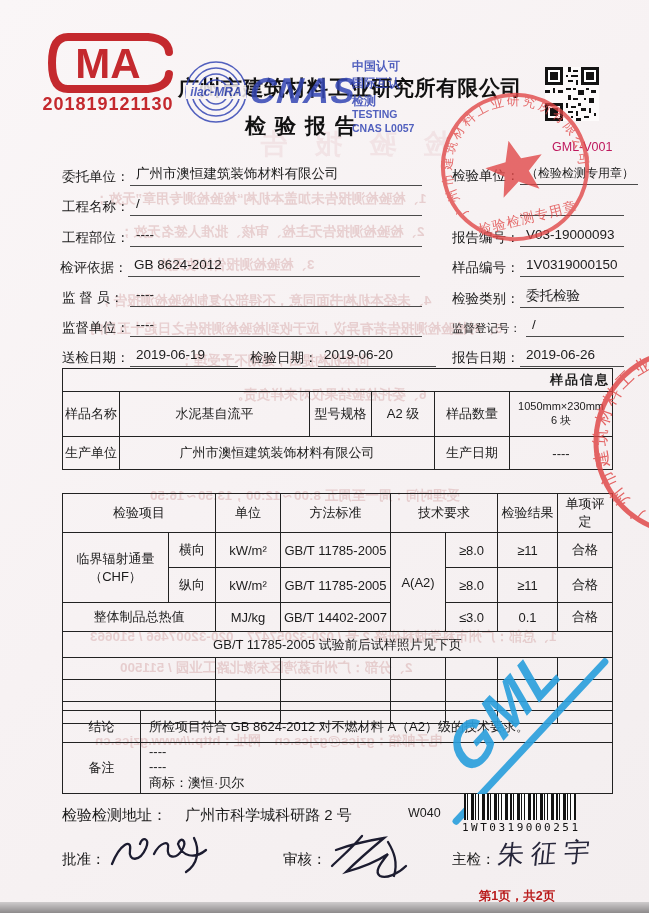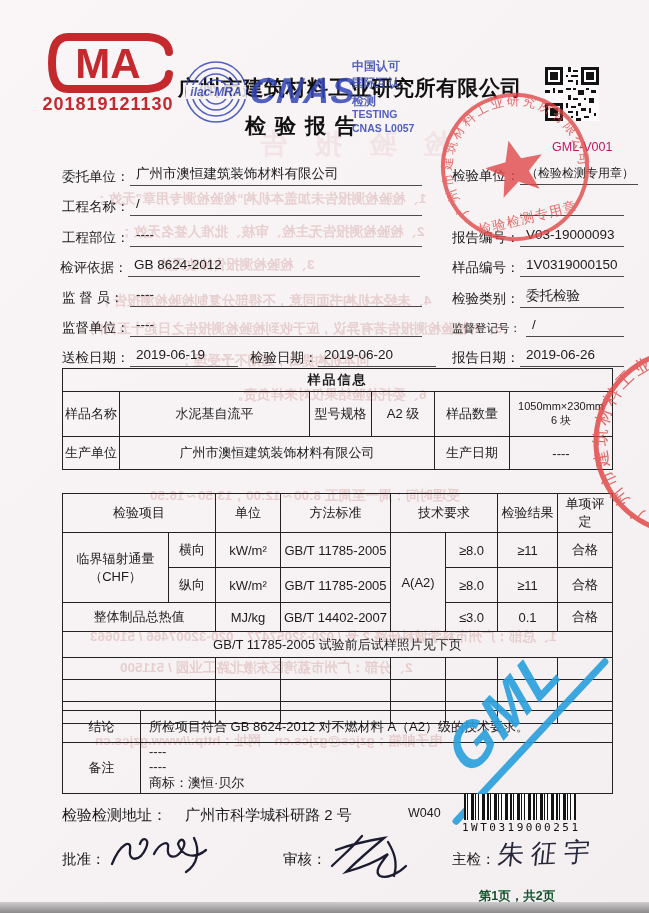--- a/index.html
+++ b/index.html
@@ -32,21 +32,21 @@
   #stamp2{left:588px;top:342px;transform:rotate(-28deg);opacity:.82;}
   
   .fld{position:absolute;display:flex;font-size:13.5px;z-index:2;align-items:flex-end;}
   .flbl{width:68px;flex:none;white-space:nowrap;}
   .fval{flex:1;border-bottom:1px solid #4a4a4a;padding:0 4px 2px 6px;min-height:17px;white-space:nowrap;}
   .flbl.small{font-size:11.5px;width:74px;padding-bottom:1px;}
   
   table{border-collapse:collapse;position:absolute;left:62px;width:550px;z-index:2;
         font-size:13px;table-layout:fixed;}
   td{border:1.5px solid #222;text-align:center;padding:1px 2px;overflow:hidden;}
-  .sec{font-weight:bold;letter-spacing:2px;}
+  .sec{font-weight:bold;letter-spacing:2px;text-align:right;}
   .small-cell{font-size:11px;line-height:1.25;}
   td.left{text-align:left;padding-left:8px;}
   
   #wm{left:428px;top:620px;width:210px;height:190px;z-index:3;pointer-events:none;}
   #wm .wm-text{position:absolute;left:6px;top:56px;font-size:60px;font-weight:bold;
       font-style:italic;letter-spacing:2px;color:rgba(43,160,220,.92);
       transform:rotate(-47deg) skewX(-6deg);}
   #wm .wm-bar{position:absolute;left:-10px;top:118px;width:225px;height:7px;border-radius:4px;
       background:rgba(43,160,220,.92);transform:rotate(-47deg);}
   
@@ -57,21 +57,21 @@
     background:repeating-linear-gradient(90deg,#131313 0 2px,#fdfdfd 2px 3px,#131313 3px 4px,
       #fdfdfd 4px 7px,#131313 7px 10px,#fdfdfd 10px 11px,#131313 11px 12px,#fdfdfd 12px 14px,
       #131313 14px 15px,#fdfdfd 15px 18px,#131313 18px 21px,#fdfdfd 21px 23px);}
   #barcode-num{left:462px;top:821px;width:118px;text-align:center;font-size:11px;
     font-family:"DejaVu Sans Mono",monospace;letter-spacing:2.5px;z-index:4;color:#111;}
   .sig-label{position:absolute;top:850px;font-size:14.5px;z-index:2;}
   .sig{position:absolute;z-index:2;}
   #chief-name{left:498px;top:836px;font-size:26px;letter-spacing:7px;color:#26263a;
     transform:rotate(-2deg) skewX(-8deg);z-index:2;font-weight:500;}
   #page-note{left:437px;top:888px;width:160px;text-align:center;font-size:12.5px;
-    font-weight:600;z-index:2;color:#14532d;}
+    font-weight:600;z-index:2;color:#b91c1c;}
   #scan-edge{left:0;right:0;bottom:0;height:11px;z-index:6;
     background:linear-gradient(#cfcccd,#8d8a8b);}
 </style>
 </head>
 <body>
 
 <div>
   <div class="bl bl-big" style="top:126px;left:250px">检 验 报 告</div>
   <div class="bl" style="top:190px;left:95px">1、检验检测报告未加盖本机构“检验检测专用章”无效；</div>
   <div class="bl" style="top:223px;left:120px">2、检验检测报告无主检、审核、批准人签名无效；</div>

